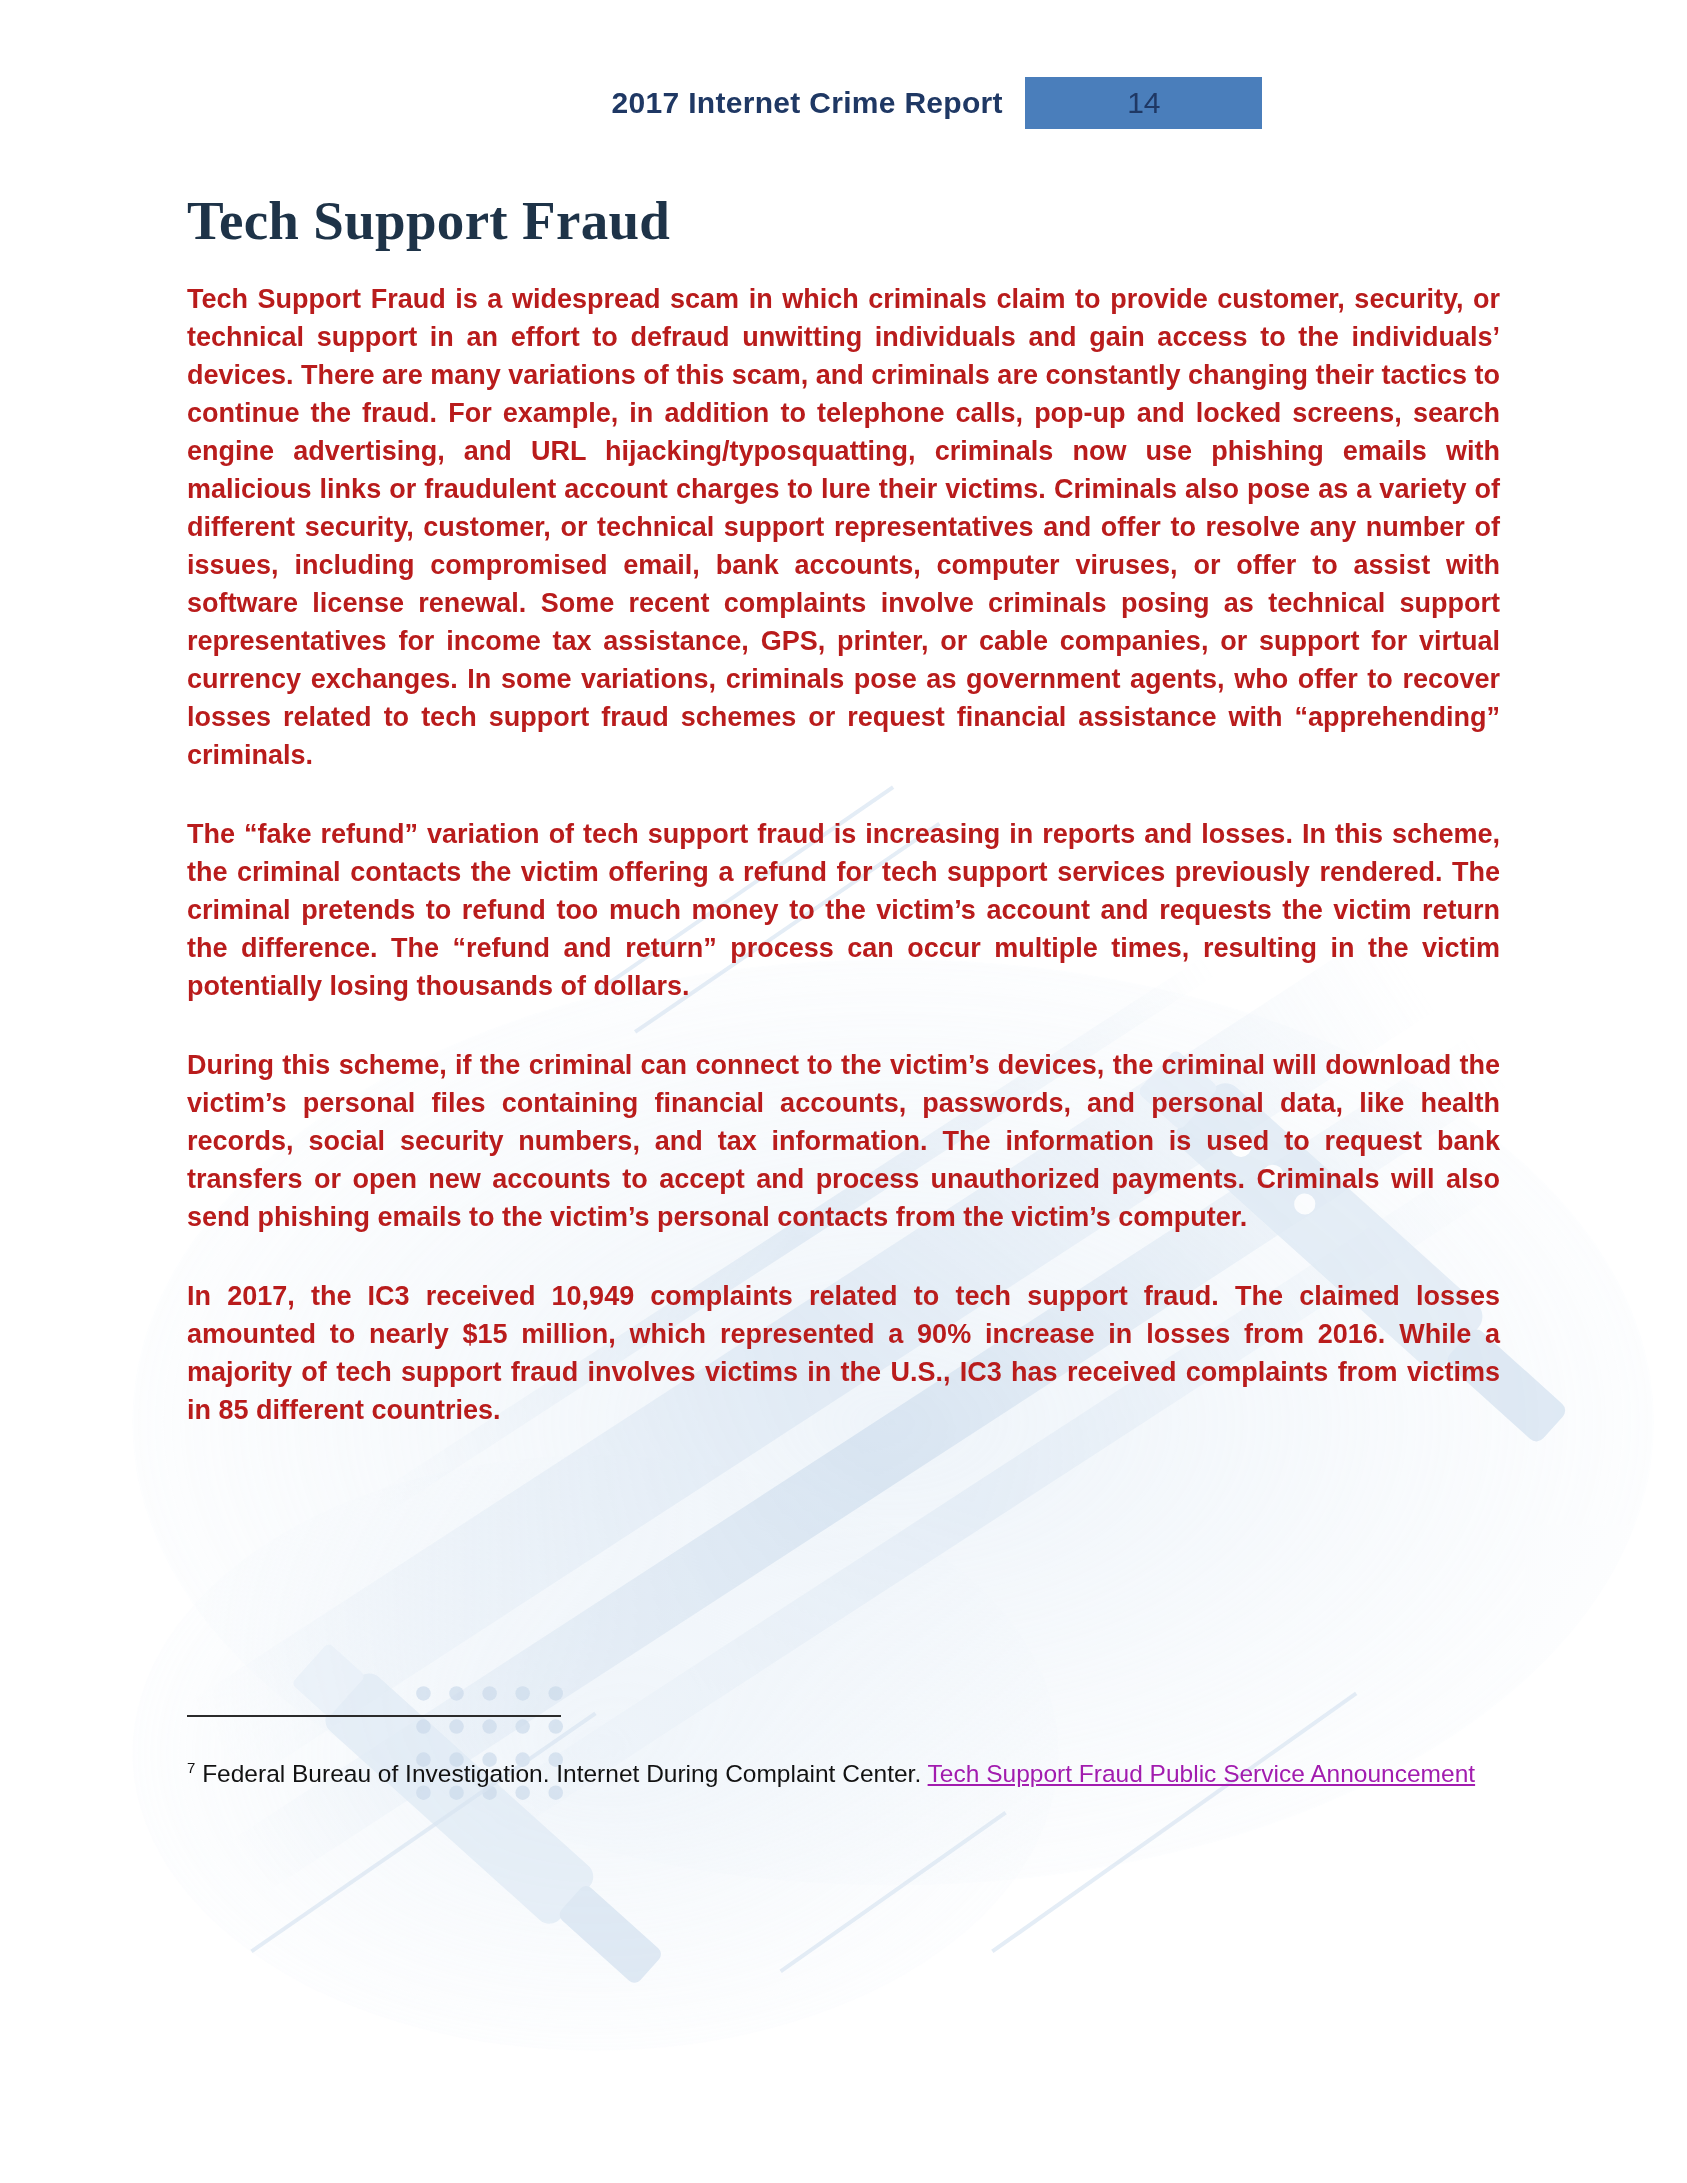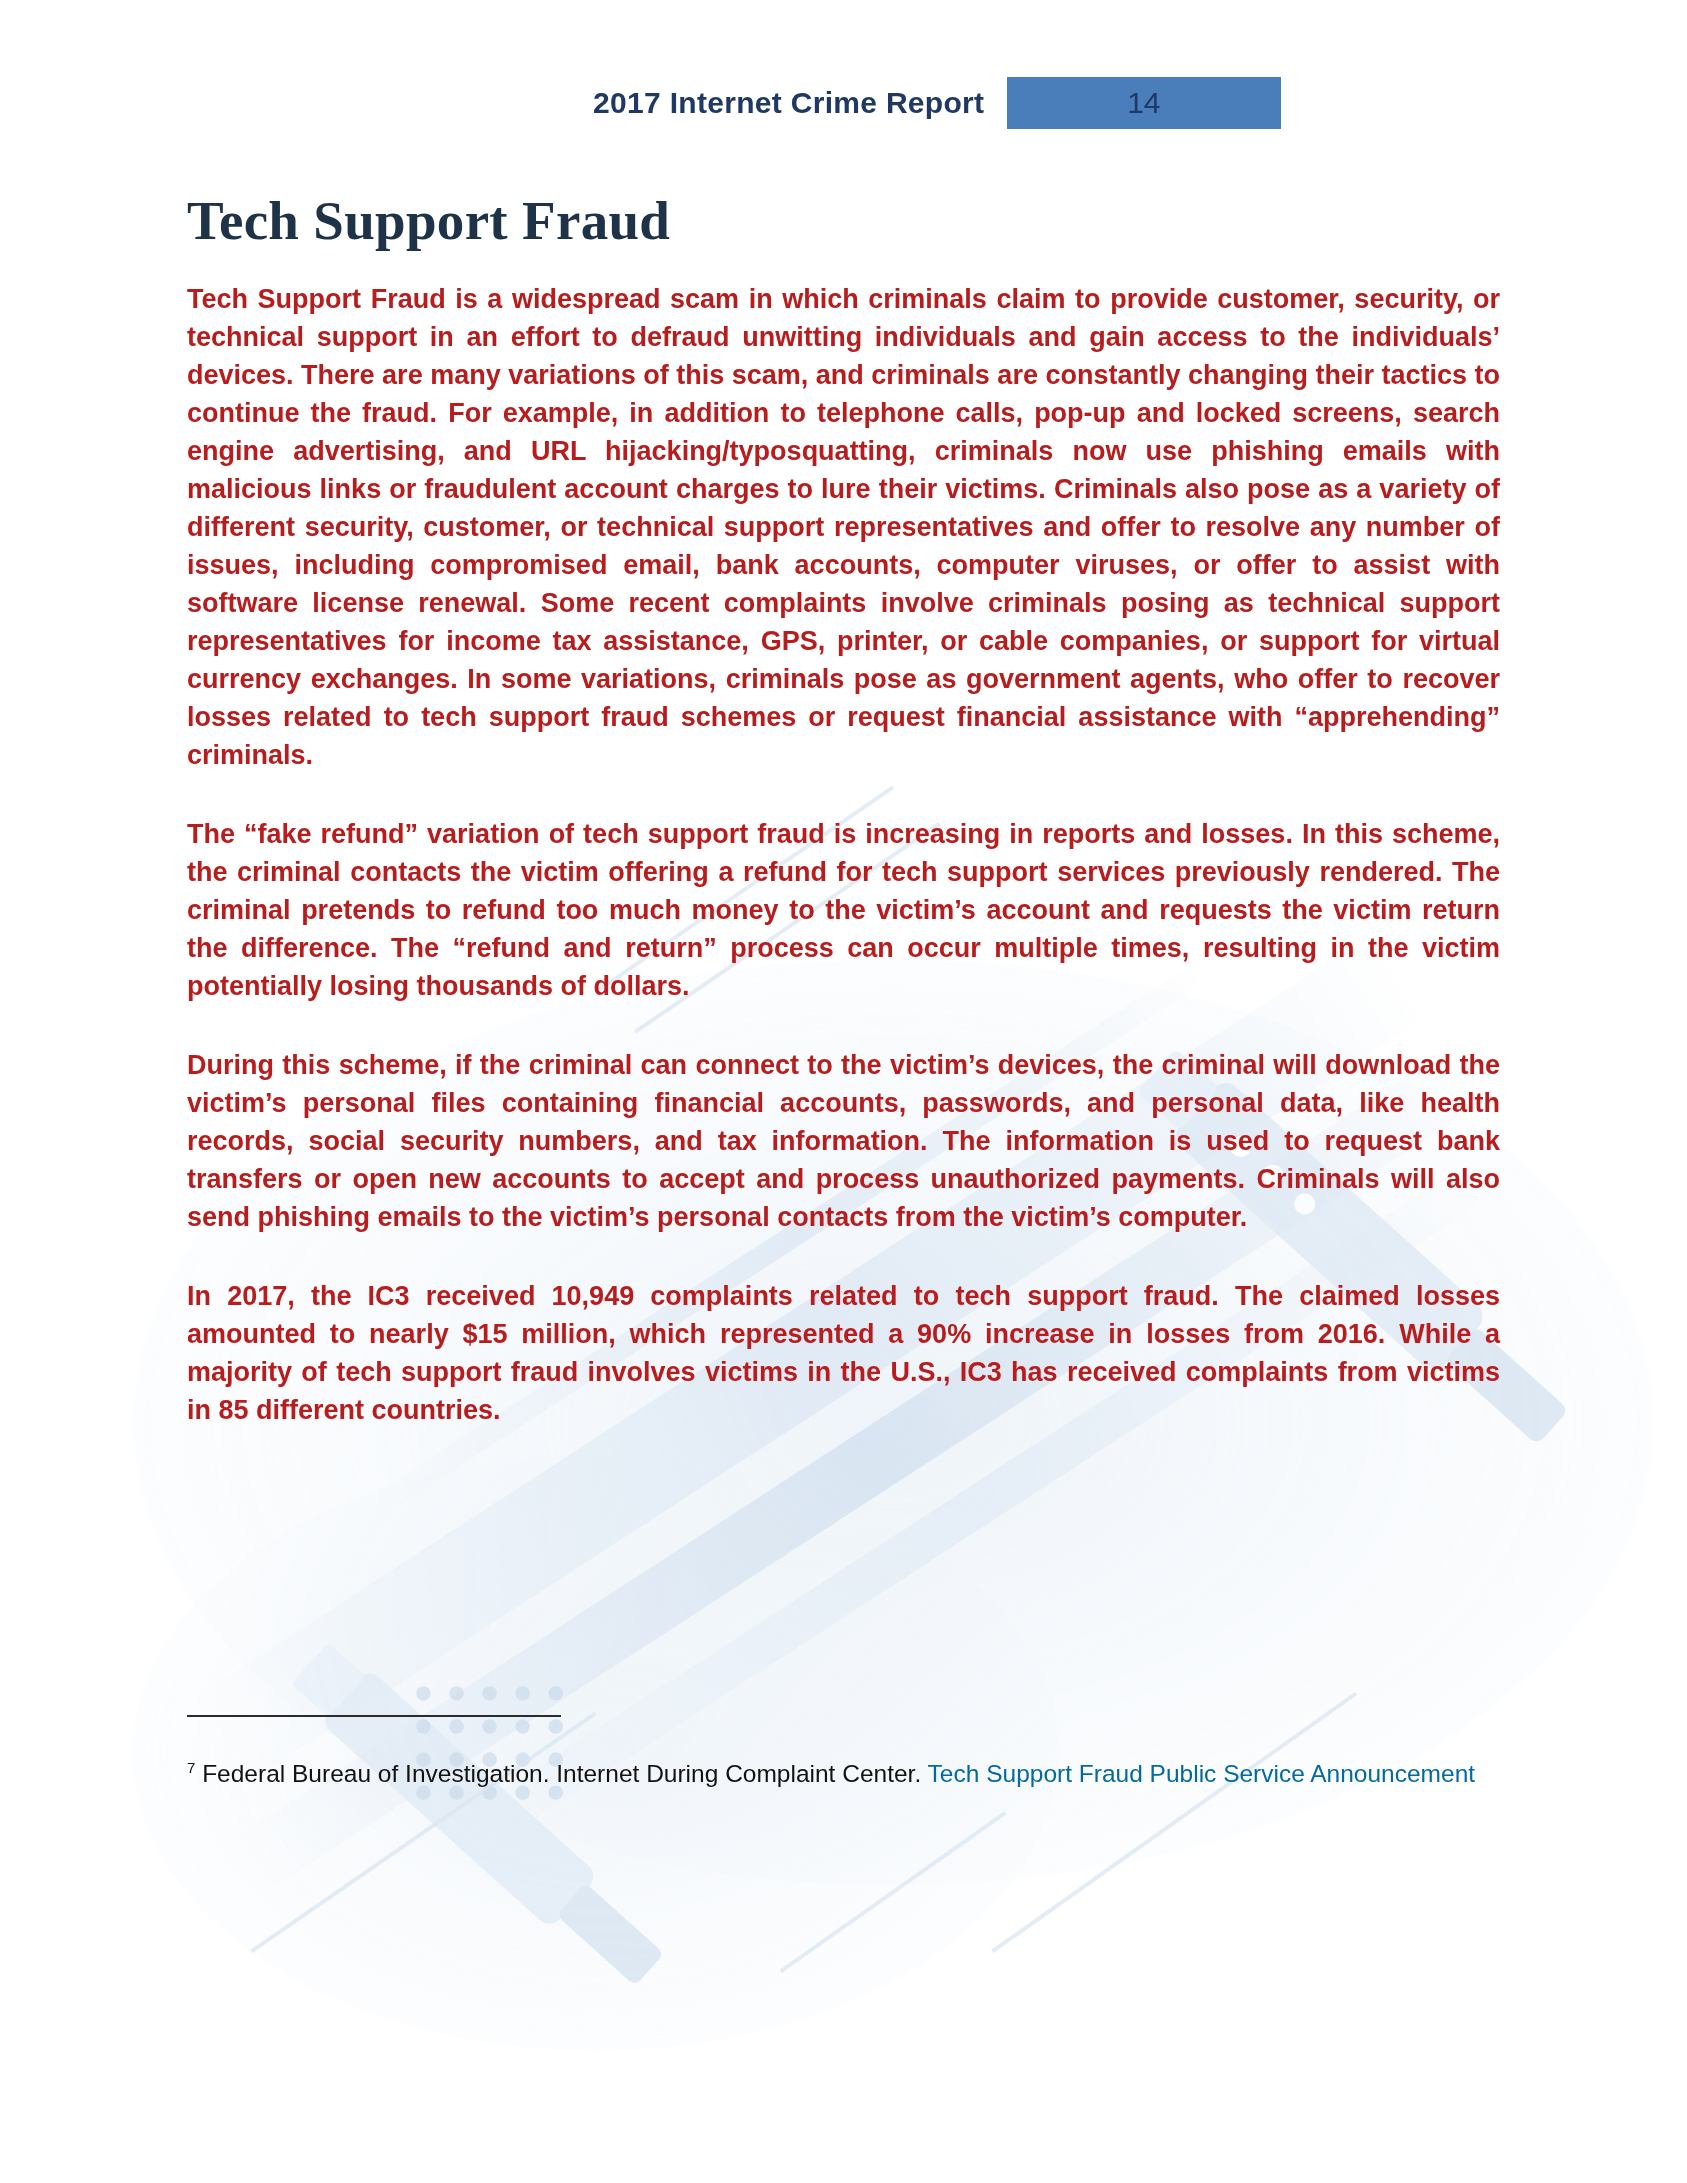--- a/index.html
+++ b/index.html
@@ -34,21 +34,21 @@
     z-index: 2;
   }
   .header-title {
     font-size: 30px;
     font-weight: bold;
     color: #1f3864;
     margin-right: 22.5px;
     letter-spacing: 0.3px;
   }
   .page-number-box {
-    width: 274px;
+    width: 237px;
     height: 52px;
     background: #4a7ebb;
     display: flex;
     align-items: center;
     justify-content: center;
   }
   .page-number-box span {
     font-size: 30px;
     color: #1f3864;
   }
@@ -101,21 +101,22 @@
     line-height: 37px;
     text-align: justify;
     color: #121212;
   }
   p.footnote-text sup {
     font-size: 15px;
     vertical-align: super;
     line-height: 0;
   }
   a.footnote-link {
-    color: #0369a1;
+    color: #a21caf;
+    text-decoration: underline;
     cursor: pointer;
   }
 </style>
 </head>
 <body>
 
 <div class="watermark">
   <svg width="1687" height="2183" viewBox="0 0 2550 3300" xmlns="http://www.w3.org/2000/svg">
     <defs>
       <linearGradient id="fadeA" x1="0" y1="0" x2="1" y2="0">

